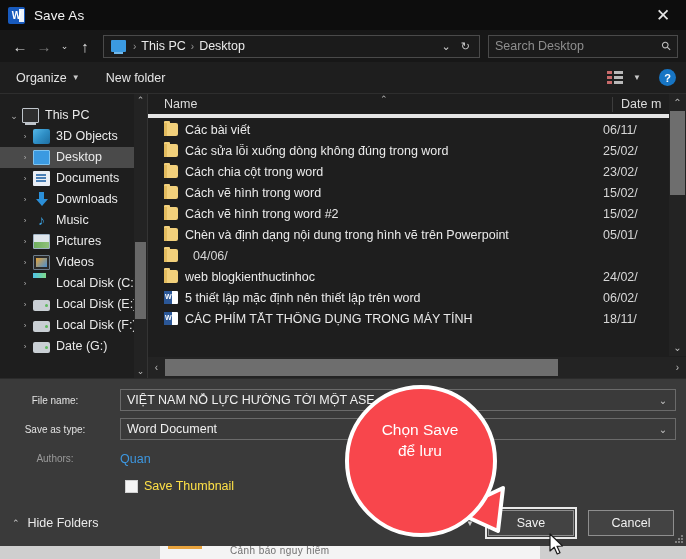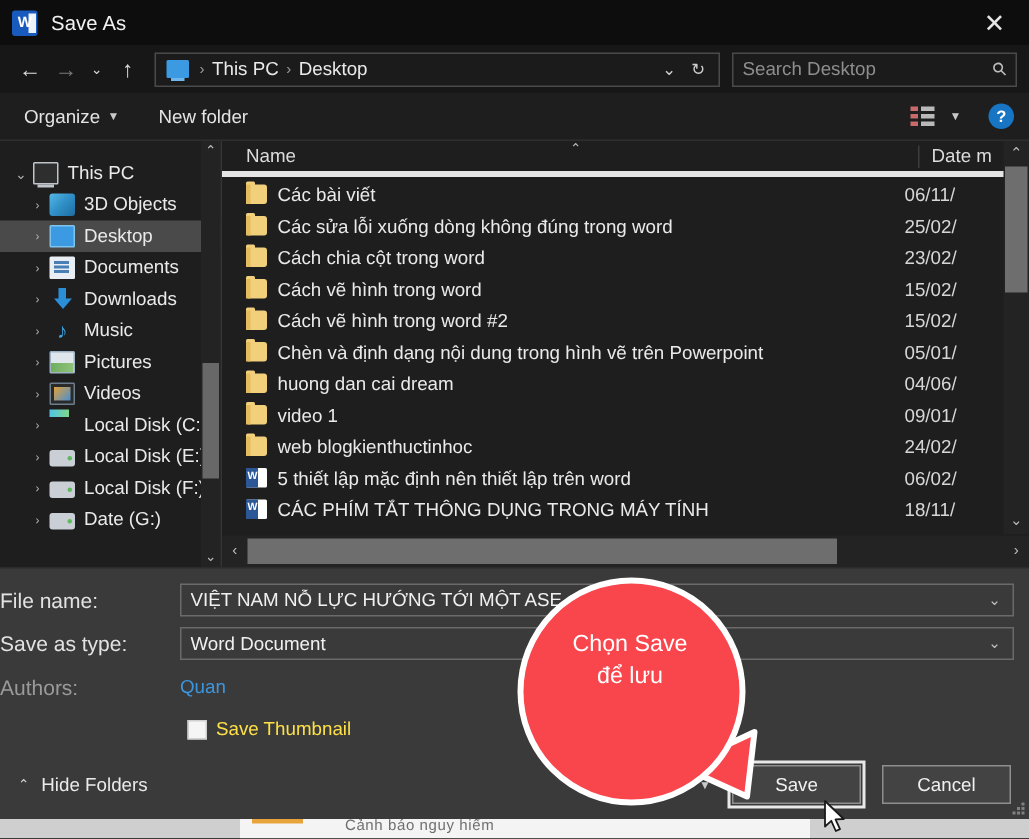--- a/index.html
+++ b/index.html
@@ -265,22 +265,22 @@
     background: #6e6e6e;
   }
 
   
   .formarea {
     flex: 0 0 122px; background: #3a3a3a; position: relative;
     border-top: 1px solid #2b2b2b;
   }
   .field-row { position: absolute; left: 0; right: 0; display: flex; align-items: center; }
   .field-lab {
-    width: 120px; text-align: left; padding-right: 10px;
-    font-size: 14px; color: #e2e2e2;
+    width: 120px; text-align: center; padding-right: 10px;
+    font-size: 10px; color: #e2e2e2;
   }
   .field-lab.dim { color: #9a9a9a; }
   .field-ctrl {
     flex: 1; height: 22px; margin-right: 10px;
     border: 1px solid #6a6a6a; background: #3a3a3a;
     display: flex; align-items: center; padding: 0 2px 0 6px;
     font-size: 12.5px; color: #f0f0f0; cursor: text; overflow: hidden;
   }
   .field-ctrl .val { flex: 1; white-space: nowrap; overflow: hidden; }
   .field-ctrl .chev { width: 20px; text-align: center; color: #c4c4c4; font-size: 10px; cursor: pointer; }
@@ -506,27 +506,21 @@
               <span class="fname">Cách vẽ hình trong word #2</span>
               <span class="fdate">15/02/</span>
             </div>
             <div class="frow">
               <span class="fic folder"></span>
               <span class="fname">Chèn và định dạng nội dung trong hình vẽ trên Powerpoint</span>
               <span class="fdate">05/01/</span>
             </div>
             <div class="frow">
               <span class="fic folder"></span>
-              <span class="fname">huong dan cai dream</span>
               <span class="fdate">04/06/</span>
-            </div>
-            <div class="frow">
-              <span class="fic folder"></span>
-              <span class="fname">video 1</span>
-              <span class="fdate">09/01/</span>
             </div>
             <div class="frow">
               <span class="fic folder"></span>
               <span class="fname">web blogkienthuctinhoc</span>
               <span class="fdate">24/02/</span>
             </div>
             <div class="frow">
               <span class="fic word"></span>
               <span class="fname">5 thiết lập mặc định nên thiết lập trên word</span>
               <span class="fdate">06/02/</span>

